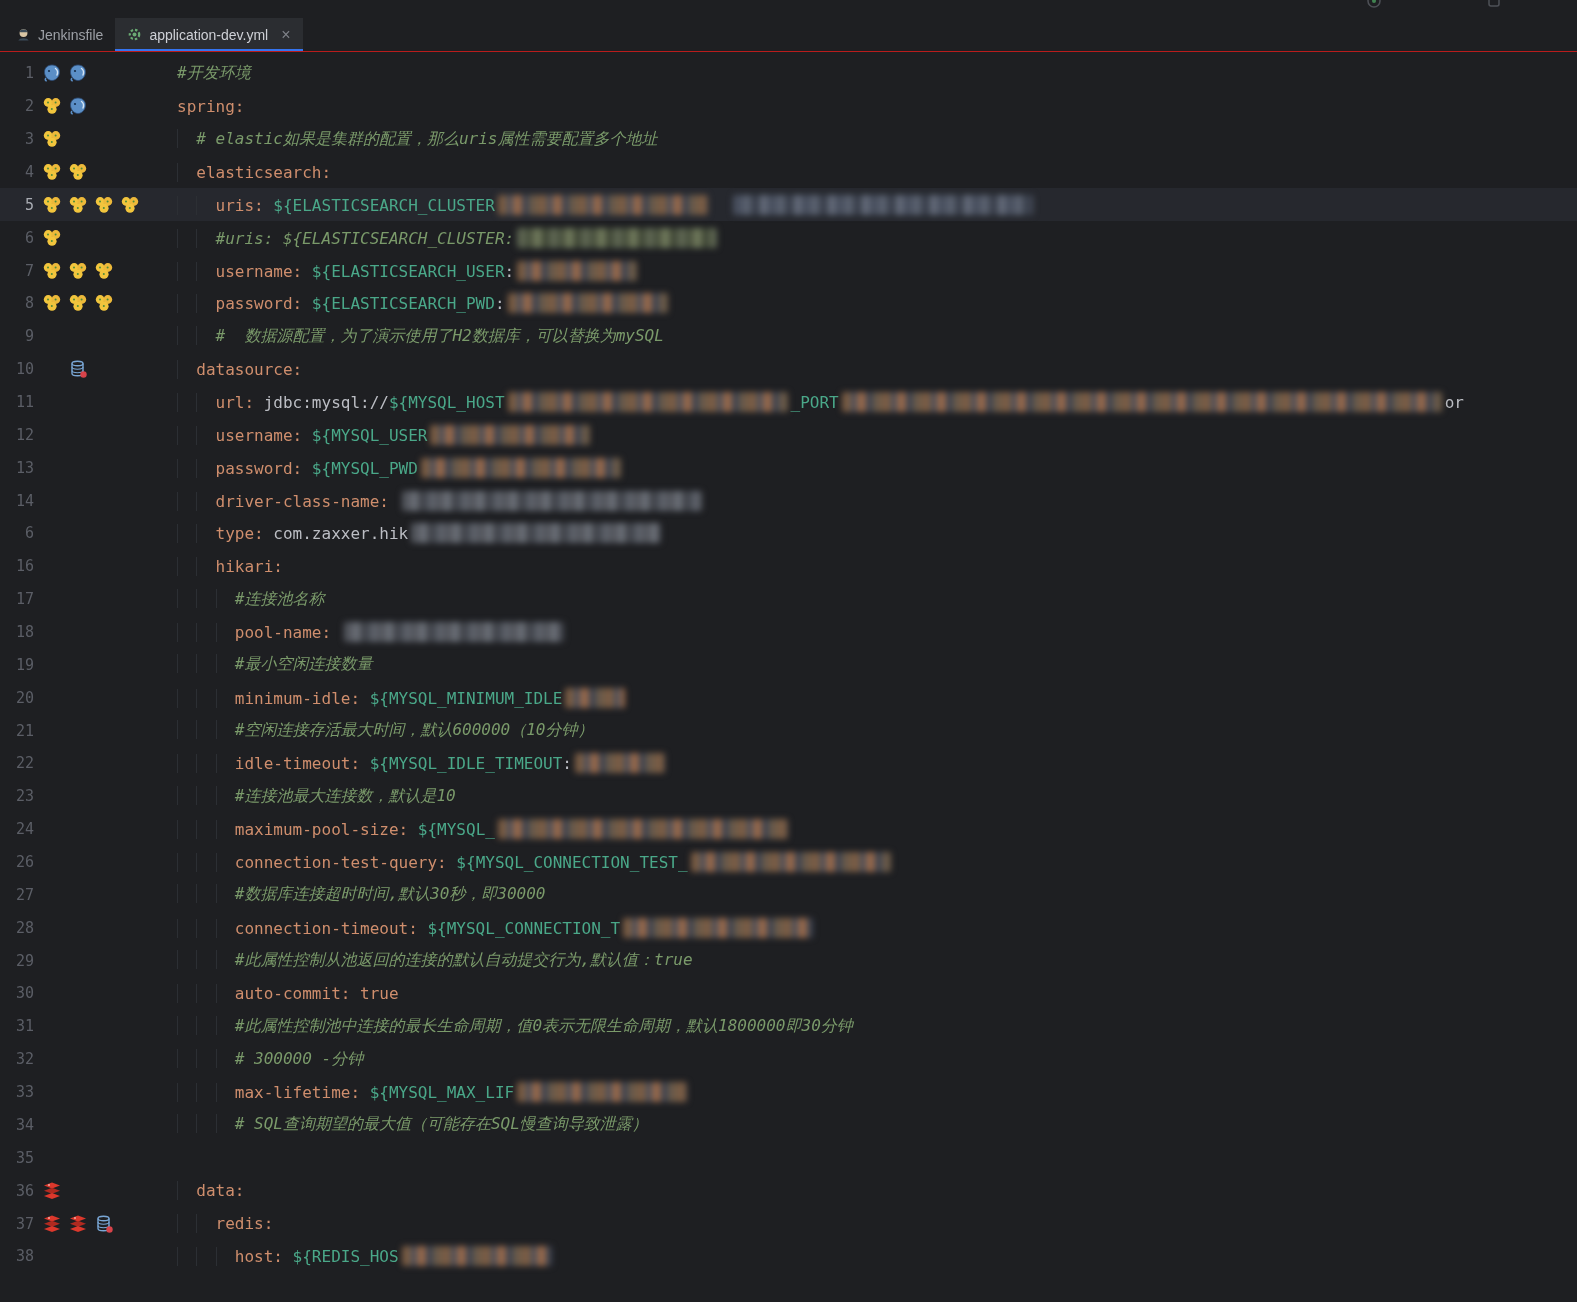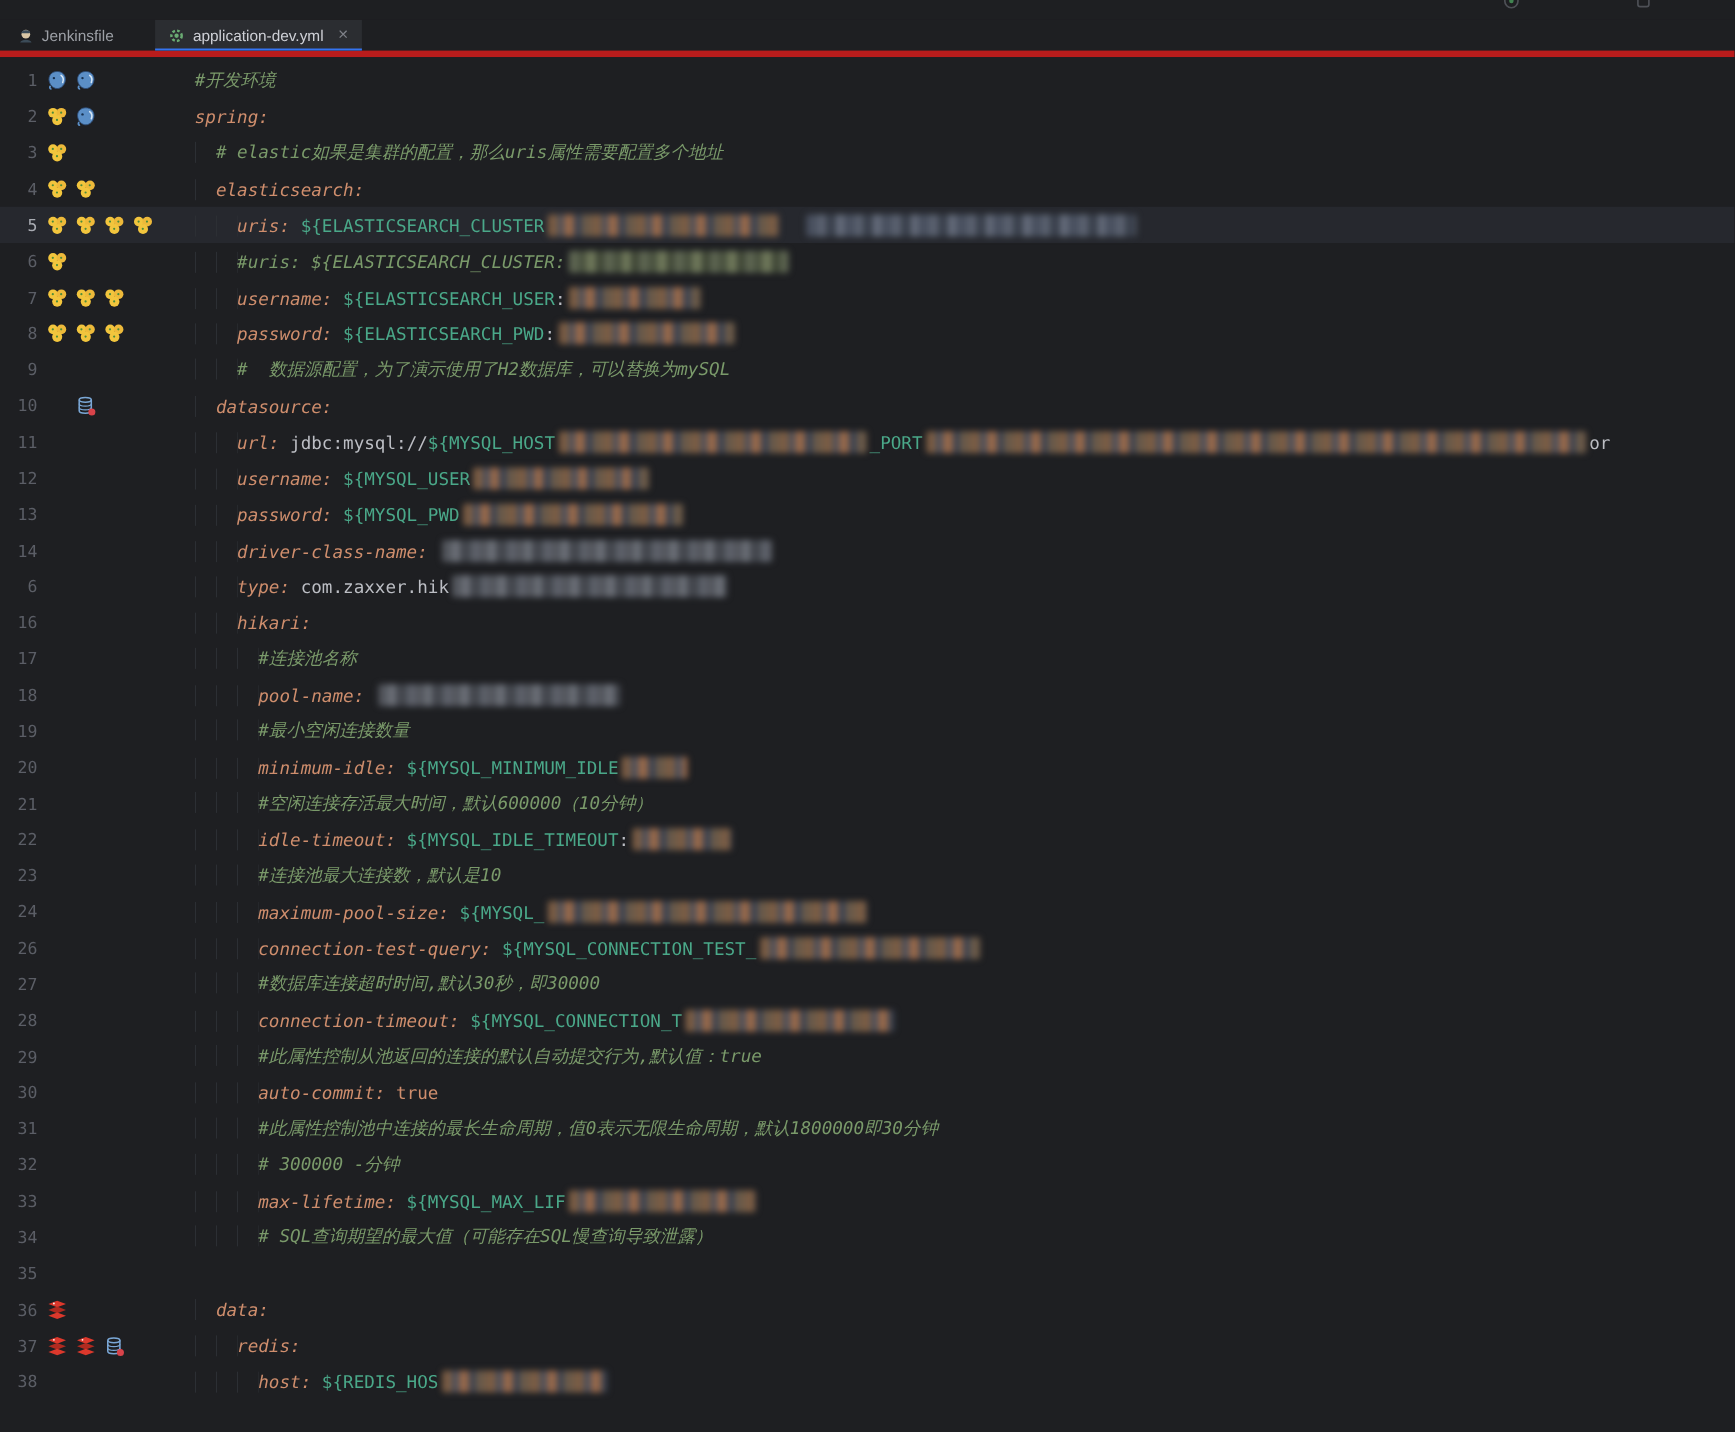--- a/index.html
+++ b/index.html
@@ -6,39 +6,39 @@
   html,body { width:1577px; height:1302px; background:#1e1f22; overflow:hidden; }
   body { font-family:"DejaVu Sans Mono", monospace; }
 
   
   .topstrip { position:relative; height:18px; background:#1e1f22; overflow:hidden; }
   .top-icon { position:absolute; top:-7px; opacity:.8; }
   .top-icon.a { right:195px; }
   .top-icon.b { right:75px; }
 
   
-  .tabbar { height:34px; background:#1e1f22; border-bottom:6px solid #b91c1c; display:flex; align-items:stretch; padding-left:4px; }
+  .tabbar { height:34px; background:#1e1f22; border-bottom:1px solid #b91c1c; display:flex; align-items:stretch; padding-left:4px; }
   .tab { display:flex; align-items:center; gap:7px; padding:0 12px; color:#9da0a6;
          font-family:"Liberation Sans", sans-serif; font-size:14px; cursor:default; white-space:nowrap; }
-  .tab.active { background:var(--tab-active-bg,#2b2d31); color:#ced0d6; box-shadow: inset 0 -2px 0 var(--tab-underline,#3574f0); margin-left: 26px; }
+  .tab.active { background:var(--tab-active-bg,#2b2d31); color:#ced0d6; box-shadow: inset 0 -2px 0 var(--tab-underline,#3574f0); }
   .tab-icon { display:inline-flex; width:15px; height:15px; }
   .tab-close { margin-left:6px; color:#7e8188; font-size:16px; line-height:1; }
 
   
   .editor { height:1250px; overflow:hidden; padding-top:5px; background:var(--background,#1e1f22); }
   .line-row { display:flex; height:32.87px; align-items:center; }
   .line-row.current { background:var(--current-line,#26282e); }
   .line-row.current .lnum { color:var(--active-line-number-color,#a9acb3); }
   .lnum { width:36px; flex:none; text-align:right; color:var(--line-number-color,#5b5e66); font-size:15px; padding-right:2px; }
   .gicons { width:141px; flex:none; display:flex; align-items:center; gap:6px; padding-left:6px; }
   .gicon { display:inline-flex; width:20px; height:20px; }
   .code { white-space:pre; font-size:16px; color:var(--plain-color,#bcbec4); overflow:visible; }
   .indent { background-image:repeating-linear-gradient(to right, #2c2f34 0 1px, transparent 1px 2ch); }
 
-  .seg-k  { color:var(--key-color,#cf8e6d);font-style:italic; }
+  .seg-k  { color:var(--key-color,#cf8e6d); }
   .seg-kw { color:var(--key-color,#cf8e6d); }
   .seg-p  { color:var(--plain-color,#bcbec4); }
   .seg-e  { color:var(--env-color,#4aa889); text-underline-offset:4px; text-decoration-thickness:1px; }
   .seg-c  { color:var(--comment-color,#7a9a6a); font-style:italic; }
 
   .redacted { display:inline-block; height:20px; border-radius:2px; vertical-align:-4px; filter:blur(3px); margin:0 3px; }
   .redacted.warm  { background:repeating-linear-gradient(90deg,#7a5c44 0 9px,#4c4f5a 9px 15px,#96684a 15px 24px,#3d4350 24px 31px,#6b5a49 31px 40px); }
   .redacted.cool  { background:repeating-linear-gradient(90deg,#49505f 0 10px,#5a616f 10px 18px,#3a404c 18px 27px,#646b7a 27px 34px); }
   .redacted.gray  { background:repeating-linear-gradient(90deg,#54575e 0 9px,#6b6f77 9px 16px,#43464d 16px 26px,#5d616a 26px 33px); }
   .redacted.olive { background:repeating-linear-gradient(90deg,#5c6450 0 9px,#48503e 9px 16px,#6d7659 16px 25px,#3f4636 25px 32px); }

